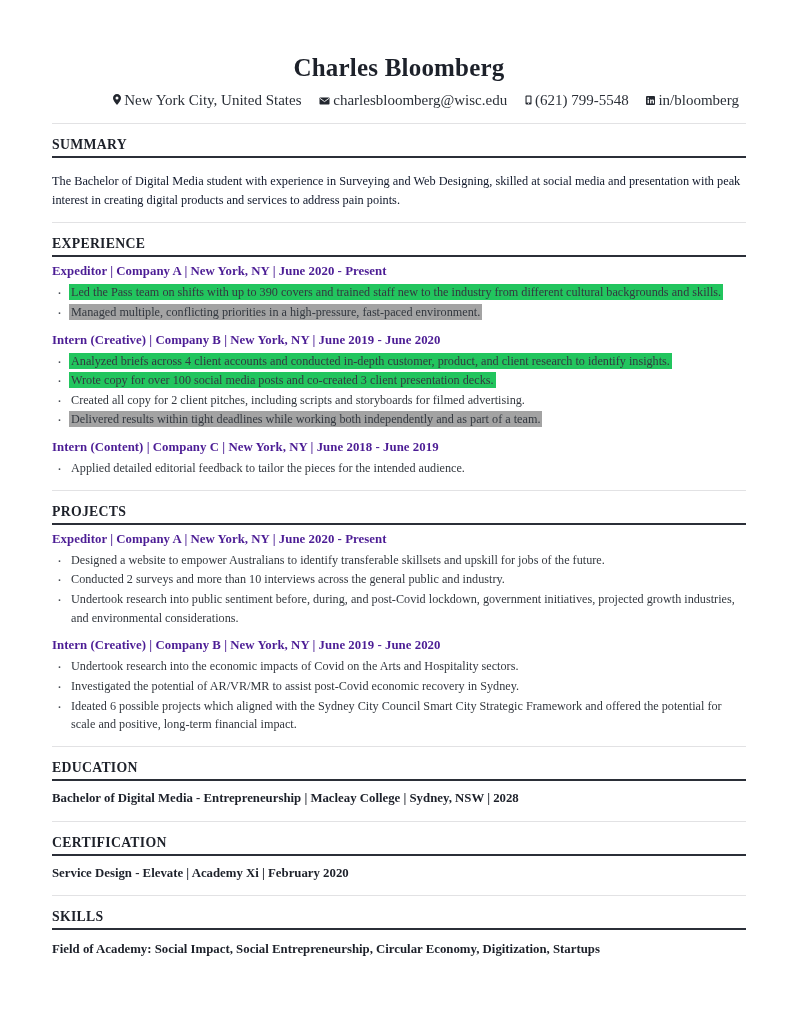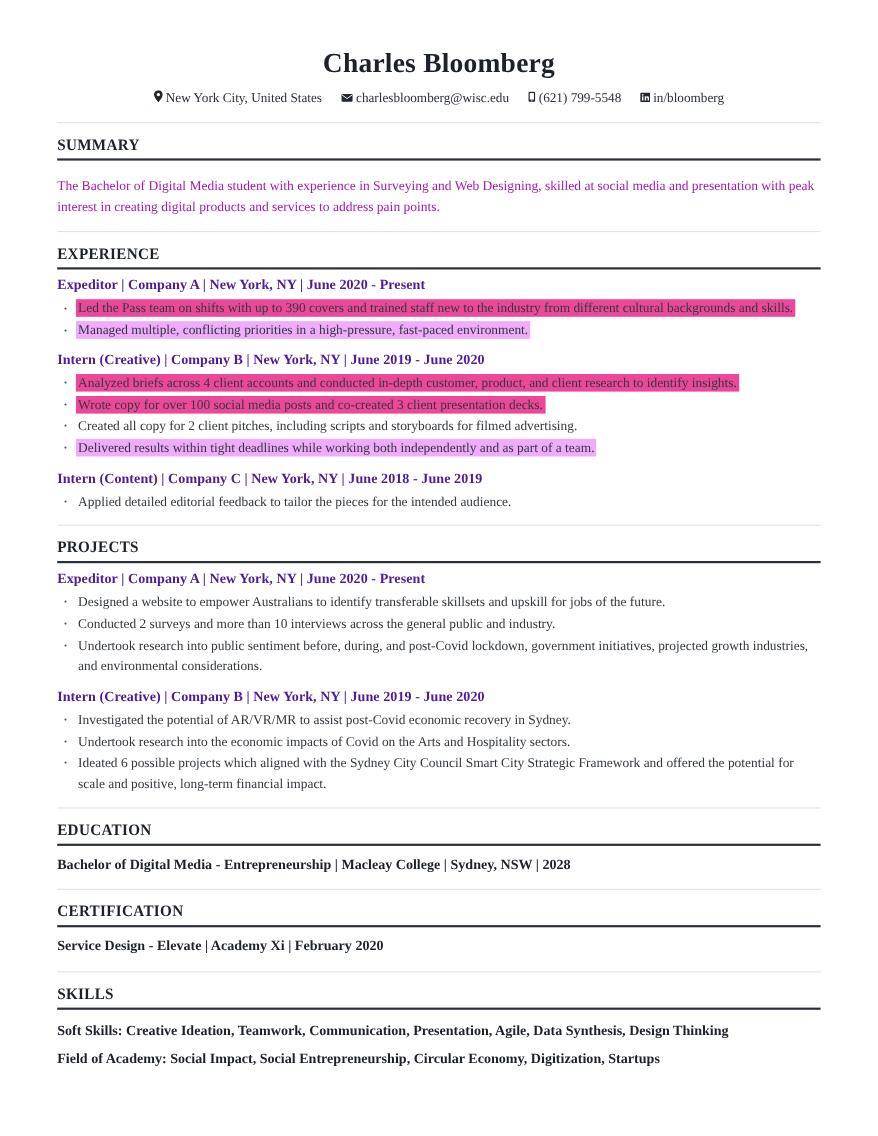--- a/index.html
+++ b/index.html
@@ -11,37 +11,37 @@
     width: 798px;
     height: 1033px;
     font-family: "Liberation Serif", "DejaVu Serif", serif;
     color: #23272f;
     overflow: hidden;
   }
   .page {
     width: 798px;
     height: 878px;
     box-sizing: border-box;
-    padding: 40px 52px 10px 52px;
+    padding: 50px 52px 10px 52px;
     background: #ffffff;
   }
 
   
   .name {
     text-align: center;
     font-size: 25px;
     font-weight: bold;
     letter-spacing: 0.2px;
     color: #1d212a;
     margin: 4px 0 9px 0;
     line-height: 1.1;
   }
   .contact-line {
-    text-align: center;
-    font-size: 12px;
+    text-align: right;
+    font-size: 15px;
     color: #2b3038;
     margin-bottom: 14px;
     white-space: nowrap;
   }
   .contact-item {
     display: inline-block;
     margin: 0 7px;
     vertical-align: middle;
   }
   .contact-item .ico {
@@ -73,21 +73,21 @@
   .section-rule {
     height: 2px;
     background: #2b2f38;
     margin-bottom: 7px;
   }
 
   
   .summary-text {
     font-size: 12.3px;
     line-height: 1.55;
-    color: #a21caf;
+    color: #0f172a;
     margin-top: 14px;
   }
 
   .entry { margin-bottom: 2px; }
   .entry + .entry { margin-top: 11px; }
   .entry-title {
     font-size: 12.8px;
     font-weight: bold;
     color: #4c1d95;
     margin-bottom: 4px;
@@ -115,22 +115,22 @@
   }
   ul.bullets li::before {
     content: "\00B7";
     position: absolute;
     left: 5px;
     top: -1px;
     font-size: 15px;
     line-height: 1.5;
     color: #4a4f57;
   }
-  li.hl-pink .btext { background: #ec4899; }
-  li.hl-yellow .btext { background: #f0abfc; }
+  li.hl-pink .btext { background: #22c55e; }
+  li.hl-yellow .btext { background: #a3a3a3; }
 
   .plain-line {
     font-size: 12.8px;
     font-weight: bold;
     color: #1d212a;
     margin-top: 6px;
     line-height: 1.6;
   }
   .skill-line {
     font-size: 12.8px;
@@ -238,22 +238,22 @@
           <div class="entry-title">Expeditor | Company A | New York, NY | June 2020 - Present</div>
           <ul class="bullets">
             <li><span class="btext">Designed a website to empower Australians to identify transferable skillsets and upskill for jobs of the future.</span></li>
             <li><span class="btext">Conducted 2 surveys and more than 10 interviews across the general public and industry.</span></li>
             <li><span class="btext">Undertook research into public sentiment before, during, and post-Covid lockdown, government initiatives, projected growth industries, and environmental considerations.</span></li>
           </ul>
         </div>
         <div class="entry">
           <div class="entry-title">Intern (Creative) | Company B | New York, NY | June 2019 - June 2020</div>
           <ul class="bullets">
+            <li><span class="btext">Undertook research into the economic impacts of Covid on the Arts and Hospitality sectors.</span></li>
             <li><span class="btext">Investigated the potential of AR/VR/MR to assist post-Covid economic recovery in Sydney.</span></li>
-            <li><span class="btext">Undertook research into the economic impacts of Covid on the Arts and Hospitality sectors.</span></li>
             <li><span class="btext">Ideated 6 possible projects which aligned with the Sydney City Council Smart City Strategic Framework and offered the potential for scale and positive, long-term financial impact.</span></li>
           </ul>
         </div>
       </div>
   </div>
 
   <div class="thin-divider"></div>
 
   <div class="section">
     <div class="section-title">EDUCATION</div>
@@ -268,18 +268,17 @@
     <div class="section-rule"></div>
     <div class="plain-line">Service Design - Elevate | Academy Xi | February 2020</div>
   </div>
 
   <div class="thin-divider"></div>
 
   <div class="section">
     <div class="section-title">SKILLS</div>
     <div class="section-rule"></div>
     <div>
-        <div class="skill-line">Soft Skills: Creative Ideation, Teamwork, Communication, Presentation, Agile, Data Synthesis, Design Thinking</div>
         <div class="skill-line">Field of Academy: Social Impact, Social Entrepreneurship, Circular Economy, Digitization, Startups</div>
       </div>
   </div>
 
 </div>
 
 </body></html>

